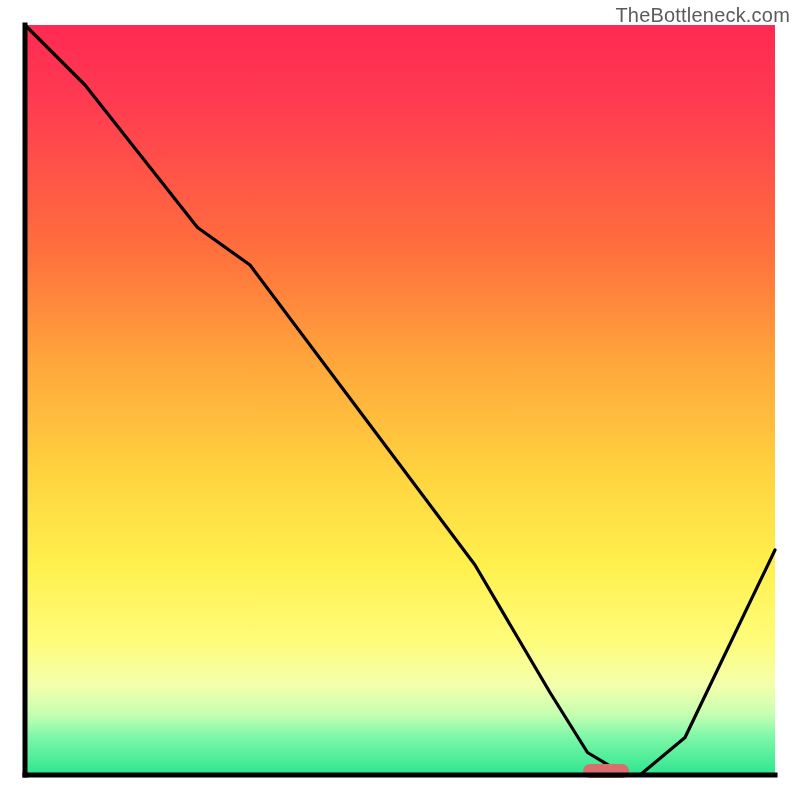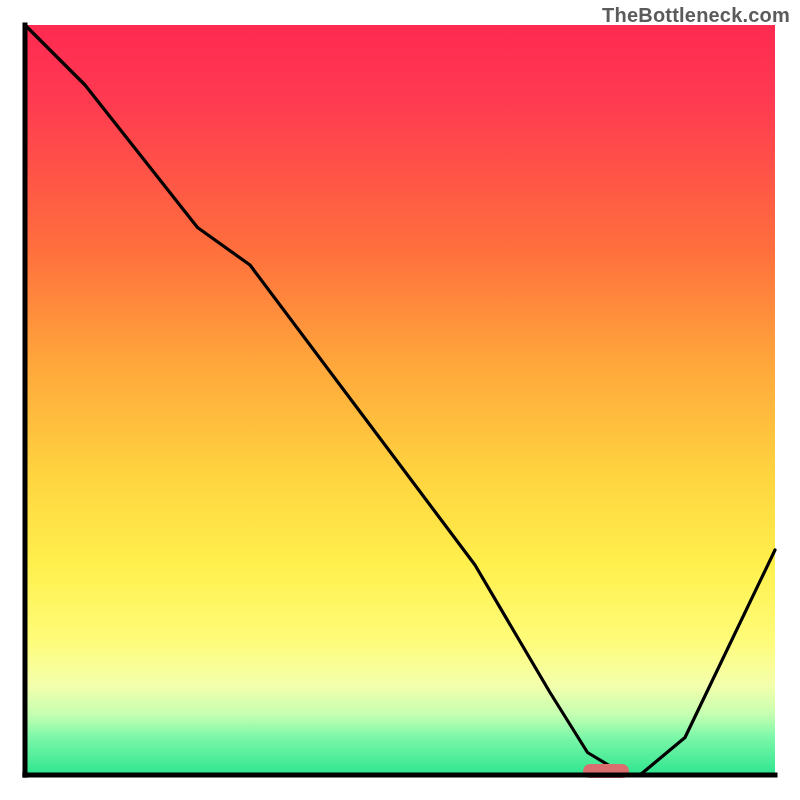--- a/index.html
+++ b/index.html
@@ -14,21 +14,21 @@
   .container {
     position: relative;
     width: 800px;
     height: 800px;
   }
   .watermark {
     position: absolute;
     top: 4px;
     right: 10px;
     font-size: 20px;
-    font-weight: 700;
+    font-weight: 400;
     color: #5b5b5b;
     letter-spacing: 0.2px;
     z-index: 20;
   }
   .plot-area {
     position: absolute;
     left: 25px;
     top: 25px;
     width: 750px;
     height: 750px;

